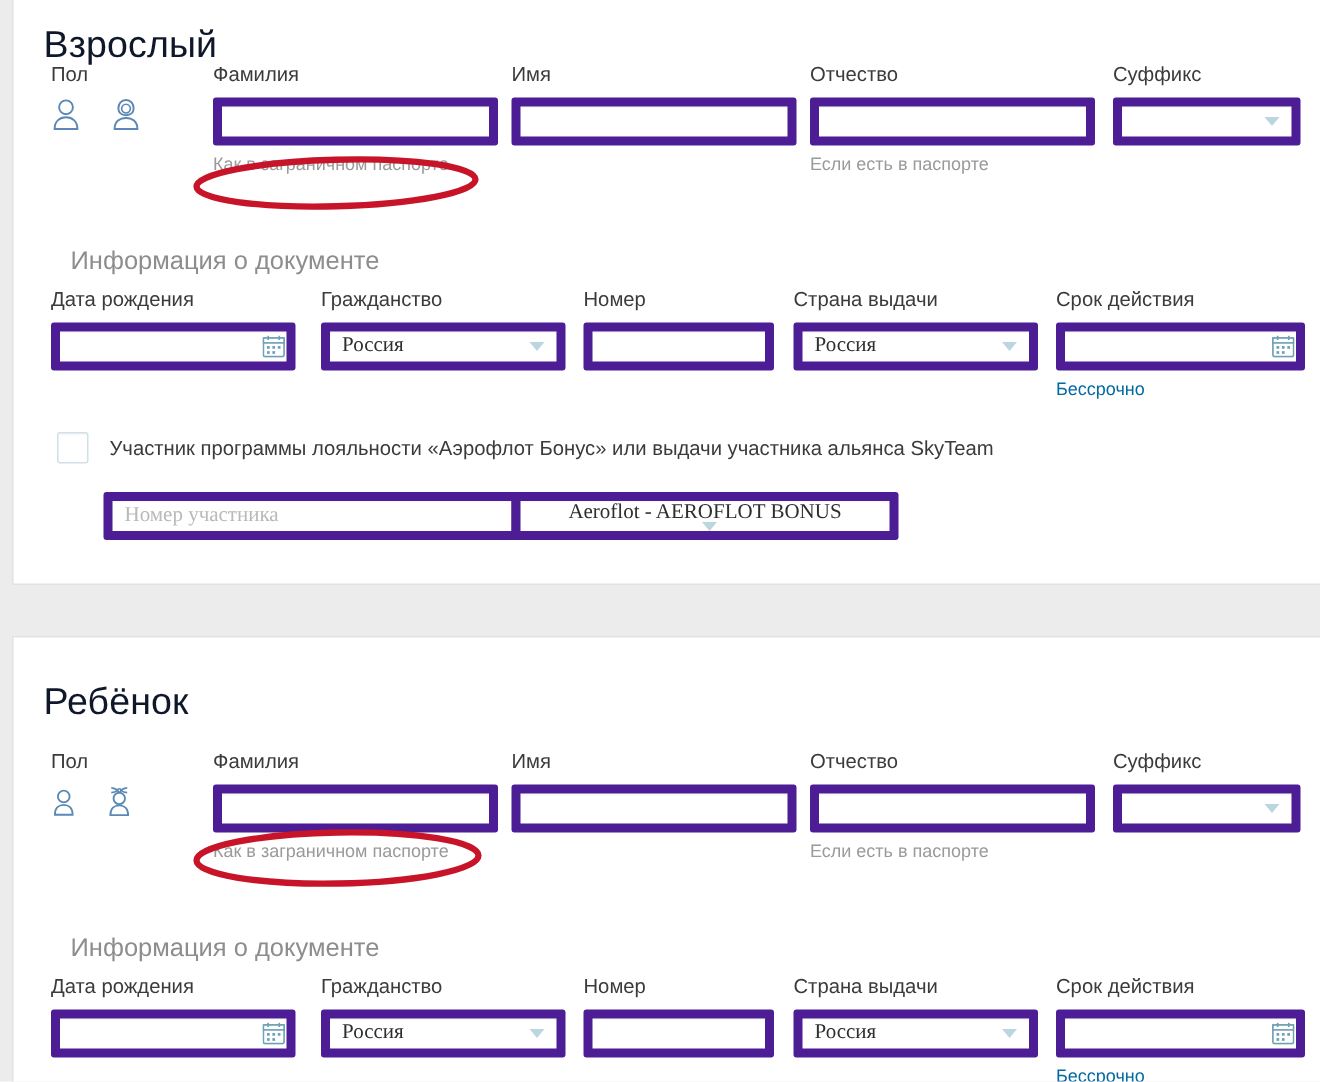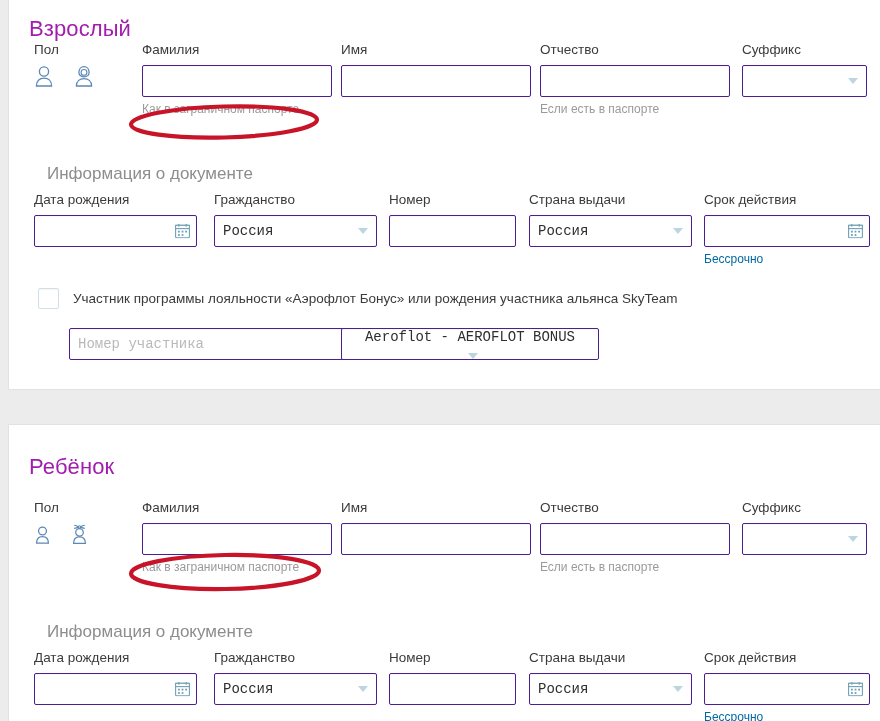--- a/index.html
+++ b/index.html
@@ -27,22 +27,22 @@
     border: 1px solid #e2e2e2;
     border-right: none;
     box-sizing: border-box;
   }
   #card-adult { top: -8px; height: 398px; }
   #card-child { top: 424px; height: 305px; }
 
   .card-inner { padding: 0 0 0 20px; }
 
   .section-title {
-    font-size: 22px;
-    color: #a21caf;
+    font-size: 25px;
+    color: #0f172a;
     font-weight: normal;
     margin: 0;
     padding: 16px 0 0 0;
     line-height: 1.1;
     letter-spacing: 0.1px;
   }
   .sub-title {
     font-size: 17px;
     color: #8d8d8d;
     font-weight: normal;
@@ -63,24 +63,24 @@
     margin-top: 6px;
     line-height: 1;
     white-space: nowrap;
   }
   .hint.link {
     color: #0369a1;
   }
   .txt, .sel {
     box-sizing: border-box;
     height: 32px;
-    border: 1px solid #4c1d95;
+    border: 6px solid #4c1d95;
     border-radius: 2px;
     background: #fff;
-    font-family: Liberation Mono, monospace;
+    font-family: Liberation Serif, serif;
     font-size: 14px;
     color: #2e2e2e;
     padding: 0 8px;
     outline: none;
     box-shadow: inset 0 1px 1px rgba(0,0,0,0.035);
     display: block;
   }
   .txt::placeholder { color: #b9b9b9; }
   .sel {
     position: relative;
@@ -253,21 +253,21 @@
               <rect x="3" y="10.6" width="1.8" height="1.8" fill="#6fa0b5"></rect>
               <rect x="6.6" y="10.6" width="1.8" height="1.8" fill="#6fa0b5"></rect>
             </svg>
           </span>
         </div>
         <div class="hint link">Бессрочно</div>
       </div>
 
       <div class="row cb-wrap" style="left:29px; top:295px;">
         <span class="cb"></span>
-        <span class="cb-label">Участник программы лояльности «Аэрофлот Бонус» или рождения участника альянса SkyTeam</span>
+        <span class="cb-label">Участник программы лояльности «Аэрофлот Бонус» или выдачи участника альянса SkyTeam</span>
       </div>
 
       <div class="row" style="left:60px; top:335px;">
         <input class="txt loyal-num" type="text" placeholder="Номер участника" style="">
       </div>
       <div class="row" style="left:332px; top:335px;">
         <div class="sel loyal-sel">
           <span class="val">Aeroflot - AEROFLOT BONUS</span>
           <span class="caret"></span>
         </div>

